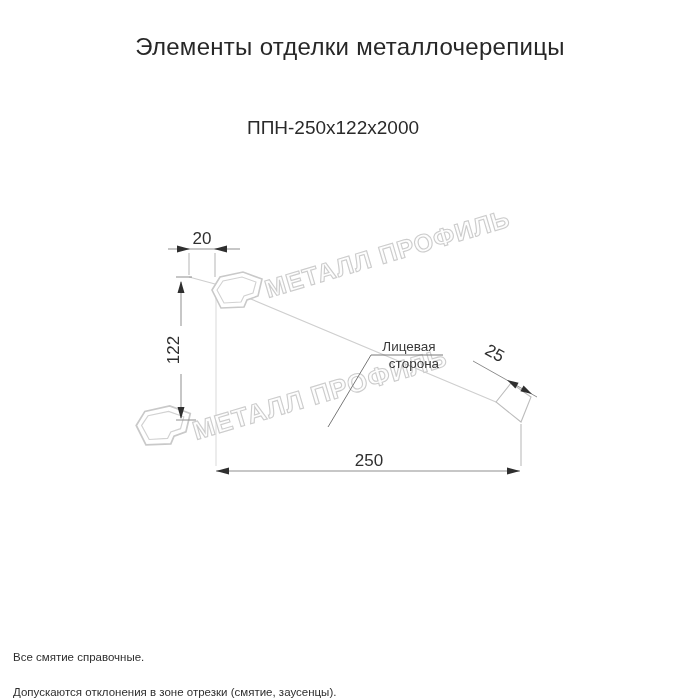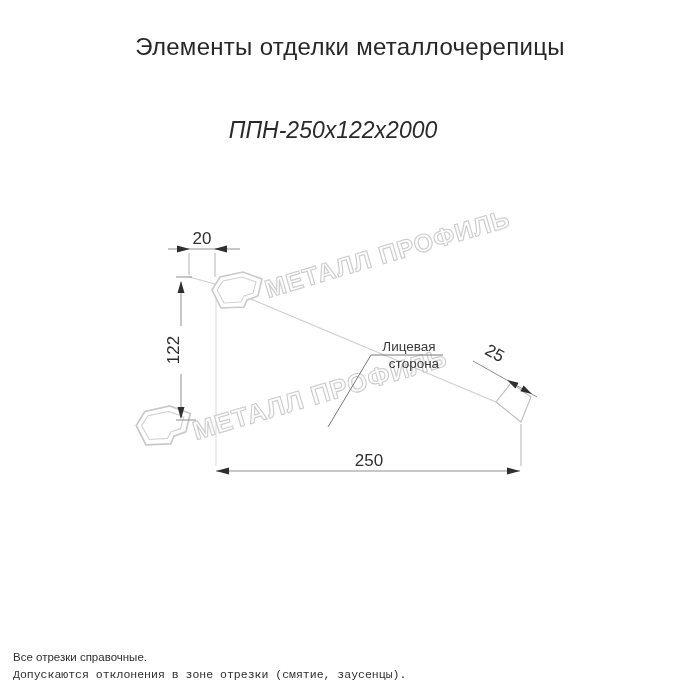--- a/index.html
+++ b/index.html
@@ -3,24 +3,24 @@
 <meta charset="utf-8">
 <style>
   html,body{margin:0;padding:0;background:#fff;}
   .stage{
     position:relative;width:700px;height:700px;background:#ffffff;overflow:hidden;
     font-family:"Liberation Sans", sans-serif;color:#1e1e1e;
   }
   .hdr{position:absolute;text-align:center;white-space:nowrap;}
   .title{left:0;width:700px;top:25px;font-size:24px;letter-spacing:.3px;color:#272727;margin-top:8px;}
   .subtitle{left:0;width:666px;top:88px;font-size:19px;color:#2a2a2a;}
-  .pcode{left:0;width:666px;top:117px;font-size:23px;color:#2a2a2a;font-style:italic;}
+  .pcode{left:0;width:666px;top:117px;font-size:19px;color:#2a2a2a;}
   .fnote{position:absolute;left:13px;font-size:11.5px;color:#2e2e2e;white-space:nowrap;}
   .fnote1{top:651px;}
-  .fnote2{top:668px;font-family:Liberation Mono, monospace;}
+  .fnote2{top:686px;}
   svg{position:absolute;left:0;top:0;}
   svg text{font-family:"Liberation Sans", sans-serif;}
   .dimtxt{font-size:17px;fill:#2f2f2f;}
   .facetxt{font-size:13.5px;fill:#3a3a3a;}
   .wmtext{font-weight:bold;fill:#fdfdfd;stroke:#cccccc;stroke-width:1.1px;letter-spacing:1px;}
   .dimline{stroke:#8f8f8f;stroke-width:1;fill:none;}
   .extline{stroke:#b5b5b5;stroke-width:1;fill:none;}
   .faintext{stroke:#d9d9d9;stroke-width:1;fill:none;}
   .profline{stroke:#cfcfcf;stroke-width:1.2;fill:none;}
   .hemline{stroke:#bdbdbd;stroke-width:1.1;fill:none;}
@@ -96,16 +96,16 @@
     </g>
 
     <g>
       <polyline class="leader" points="328,427 371,355 443,355"></polyline>
       <text class="facetxt" x="409" y="351" text-anchor="middle">Лицевая</text>
       <text class="facetxt" x="414" y="368" text-anchor="middle">сторона</text>
     </g>
 
   </svg>
 
-  <div class="fnote fnote1">Все отрезки справочные.</div>
+  <div class="fnote fnote1">Все смятие справочные.</div>
   <div class="fnote fnote2">Допускаются отклонения в зоне отрезки (смятие, заусенцы).</div>
 
 </div>
 
 </body></html>

